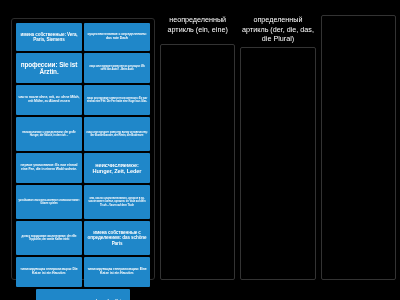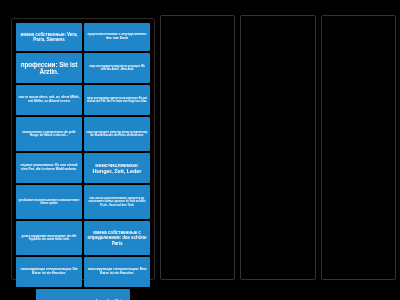--- a/index.html
+++ b/index.html
@@ -147,24 +147,26 @@
         <div class="card h34 t-md">имена собственные с определением: das schöne Paris</div>
         <div class="card h30 t-sm">типизирующая генерализация: Die Katze ist ein Haustier.</div>
         <div class="card h30 t-sm">типизирующая генерализация: Eine Katze ist ein Haustier.</div>
         <div class="card h30 t-md card-wide">превосходная степень: der schnellste Läufer</div>
       </div>
   </div>
 
   <div class="zones">
 
     <div class="zone">
+      <div class="zone-title">неопределенный артикль (ein, eine)</div>
       <div class="zone-drop"></div>
     </div>
 
     <div class="zone">
+      <div class="zone-title">определенный артикль (der, die, das, die Plural)</div>
       <div class="zone-drop"></div>
     </div>
 
     <div class="zone">
       <div class="zone-drop"></div>
     </div>
 
   </div>
 </div>
 

